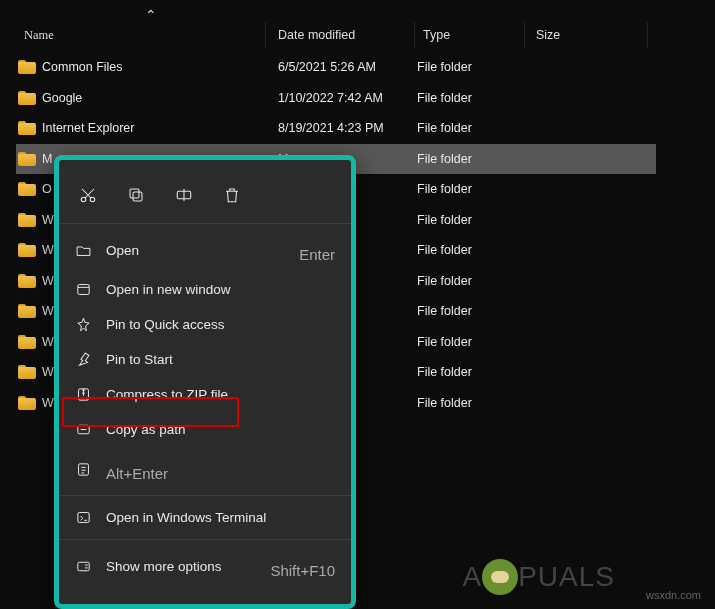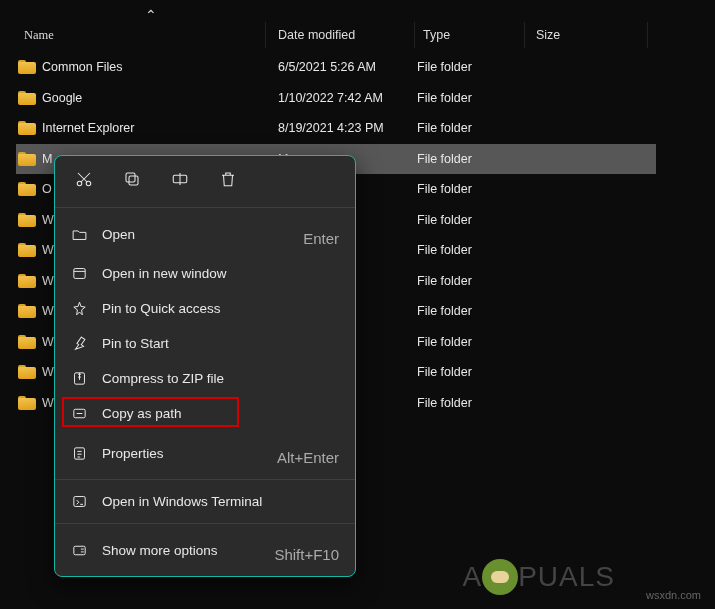--- a/index.html
+++ b/index.html
@@ -24,21 +24,21 @@
   .cell.d { width: 145px; padding-left: 8px; }
   .cell.t { width: 110px; padding-left: 2px; }
   .cell.s { width: 120px; padding-left: 8px; }
 
   
   .folder { width: 18px; height: 14px; position: relative; }
   .folder::before { content: ""; position: absolute; top: 0; left: 0; width: 8px; height: 4px; background: #d6a322; border-radius: 2px 2px 0 0; }
   .folder::after { content: ""; position: absolute; top: 2px; left: 0; width: 18px; height: 12px; background: linear-gradient(#f2c14e,#e2a31a); border-radius: 2px; }
 
   
-  .ctx { position: absolute; left: 54px; top: 155px; width: 302px; background: #2b2b2b; border: 1px solid #14b8a6; border-radius: 8px; padding: 4px 0; box-shadow: 0 8px 24px rgba(0,0,0,.6); }
+  .ctx { position: absolute; left: 54px; top: 155px; width: 302px; background: #2b2b2b; border: 5px solid #14b8a6; border-radius: 8px; padding: 16px 0; box-shadow: 0 8px 24px rgba(0,0,0,.6); }
   .iconbar { display: flex; gap: 22px; padding: 6px 16px 8px 16px; align-items: center; }
   .iconbar svg { width: 18px; height: 18px; stroke: #e8e8e8; fill: none; stroke-width: 1.4; }
   .iconbar .ib { padding: 4px; border-radius: 4px; cursor: default; }
   .sep { height: 1px; background: #3f3f3f; margin: 4px 0; }
   .mi { display: flex; align-items: center; gap: 14px; padding: 9px 16px; cursor: default; }
   .mi svg { width: 17px; height: 17px; stroke: #e8e8e8; fill: none; stroke-width: 1.4; flex-shrink: 0; }
   .mi .lbl { flex: 1; font-size: 13.5px; }
   .mi .sc { color: #aaa; font-size: 15px; margin-top: 9px; }
   .hl { position: absolute; border: 2.5px solid #d40000; pointer-events: none; }
 
@@ -233,21 +233,20 @@
           <rect x="4" y="6" width="16" height="12" rx="2"></rect>
           <path d="M8 12 L16 12"></path>
         </svg>
       <span class="lbl">Copy as path</span>
     </div>
     <div class="mi" style="position:relative;">
       <svg viewBox="0 0 24 24">
           <rect x="5" y="4" width="14" height="16" rx="2"></rect>
           <path d="M9 9 L15 9 M9 13 L15 13 M9 17 L13 17"></path>
         </svg>
-      <span class="lbl">Properties</span>
       <span class="sc">Alt+Enter</span>
     </div>
 
     <div class="sep"></div>
     <div class="mi">
       <svg viewBox="0 0 24 24">
           <rect x="4" y="5" width="16" height="14" rx="2"></rect>
           <path d="M8 10 L11 13 L8 16 M13 16 L17 16"></path>
         </svg>
       <span class="lbl">Open in Windows Terminal</span>

